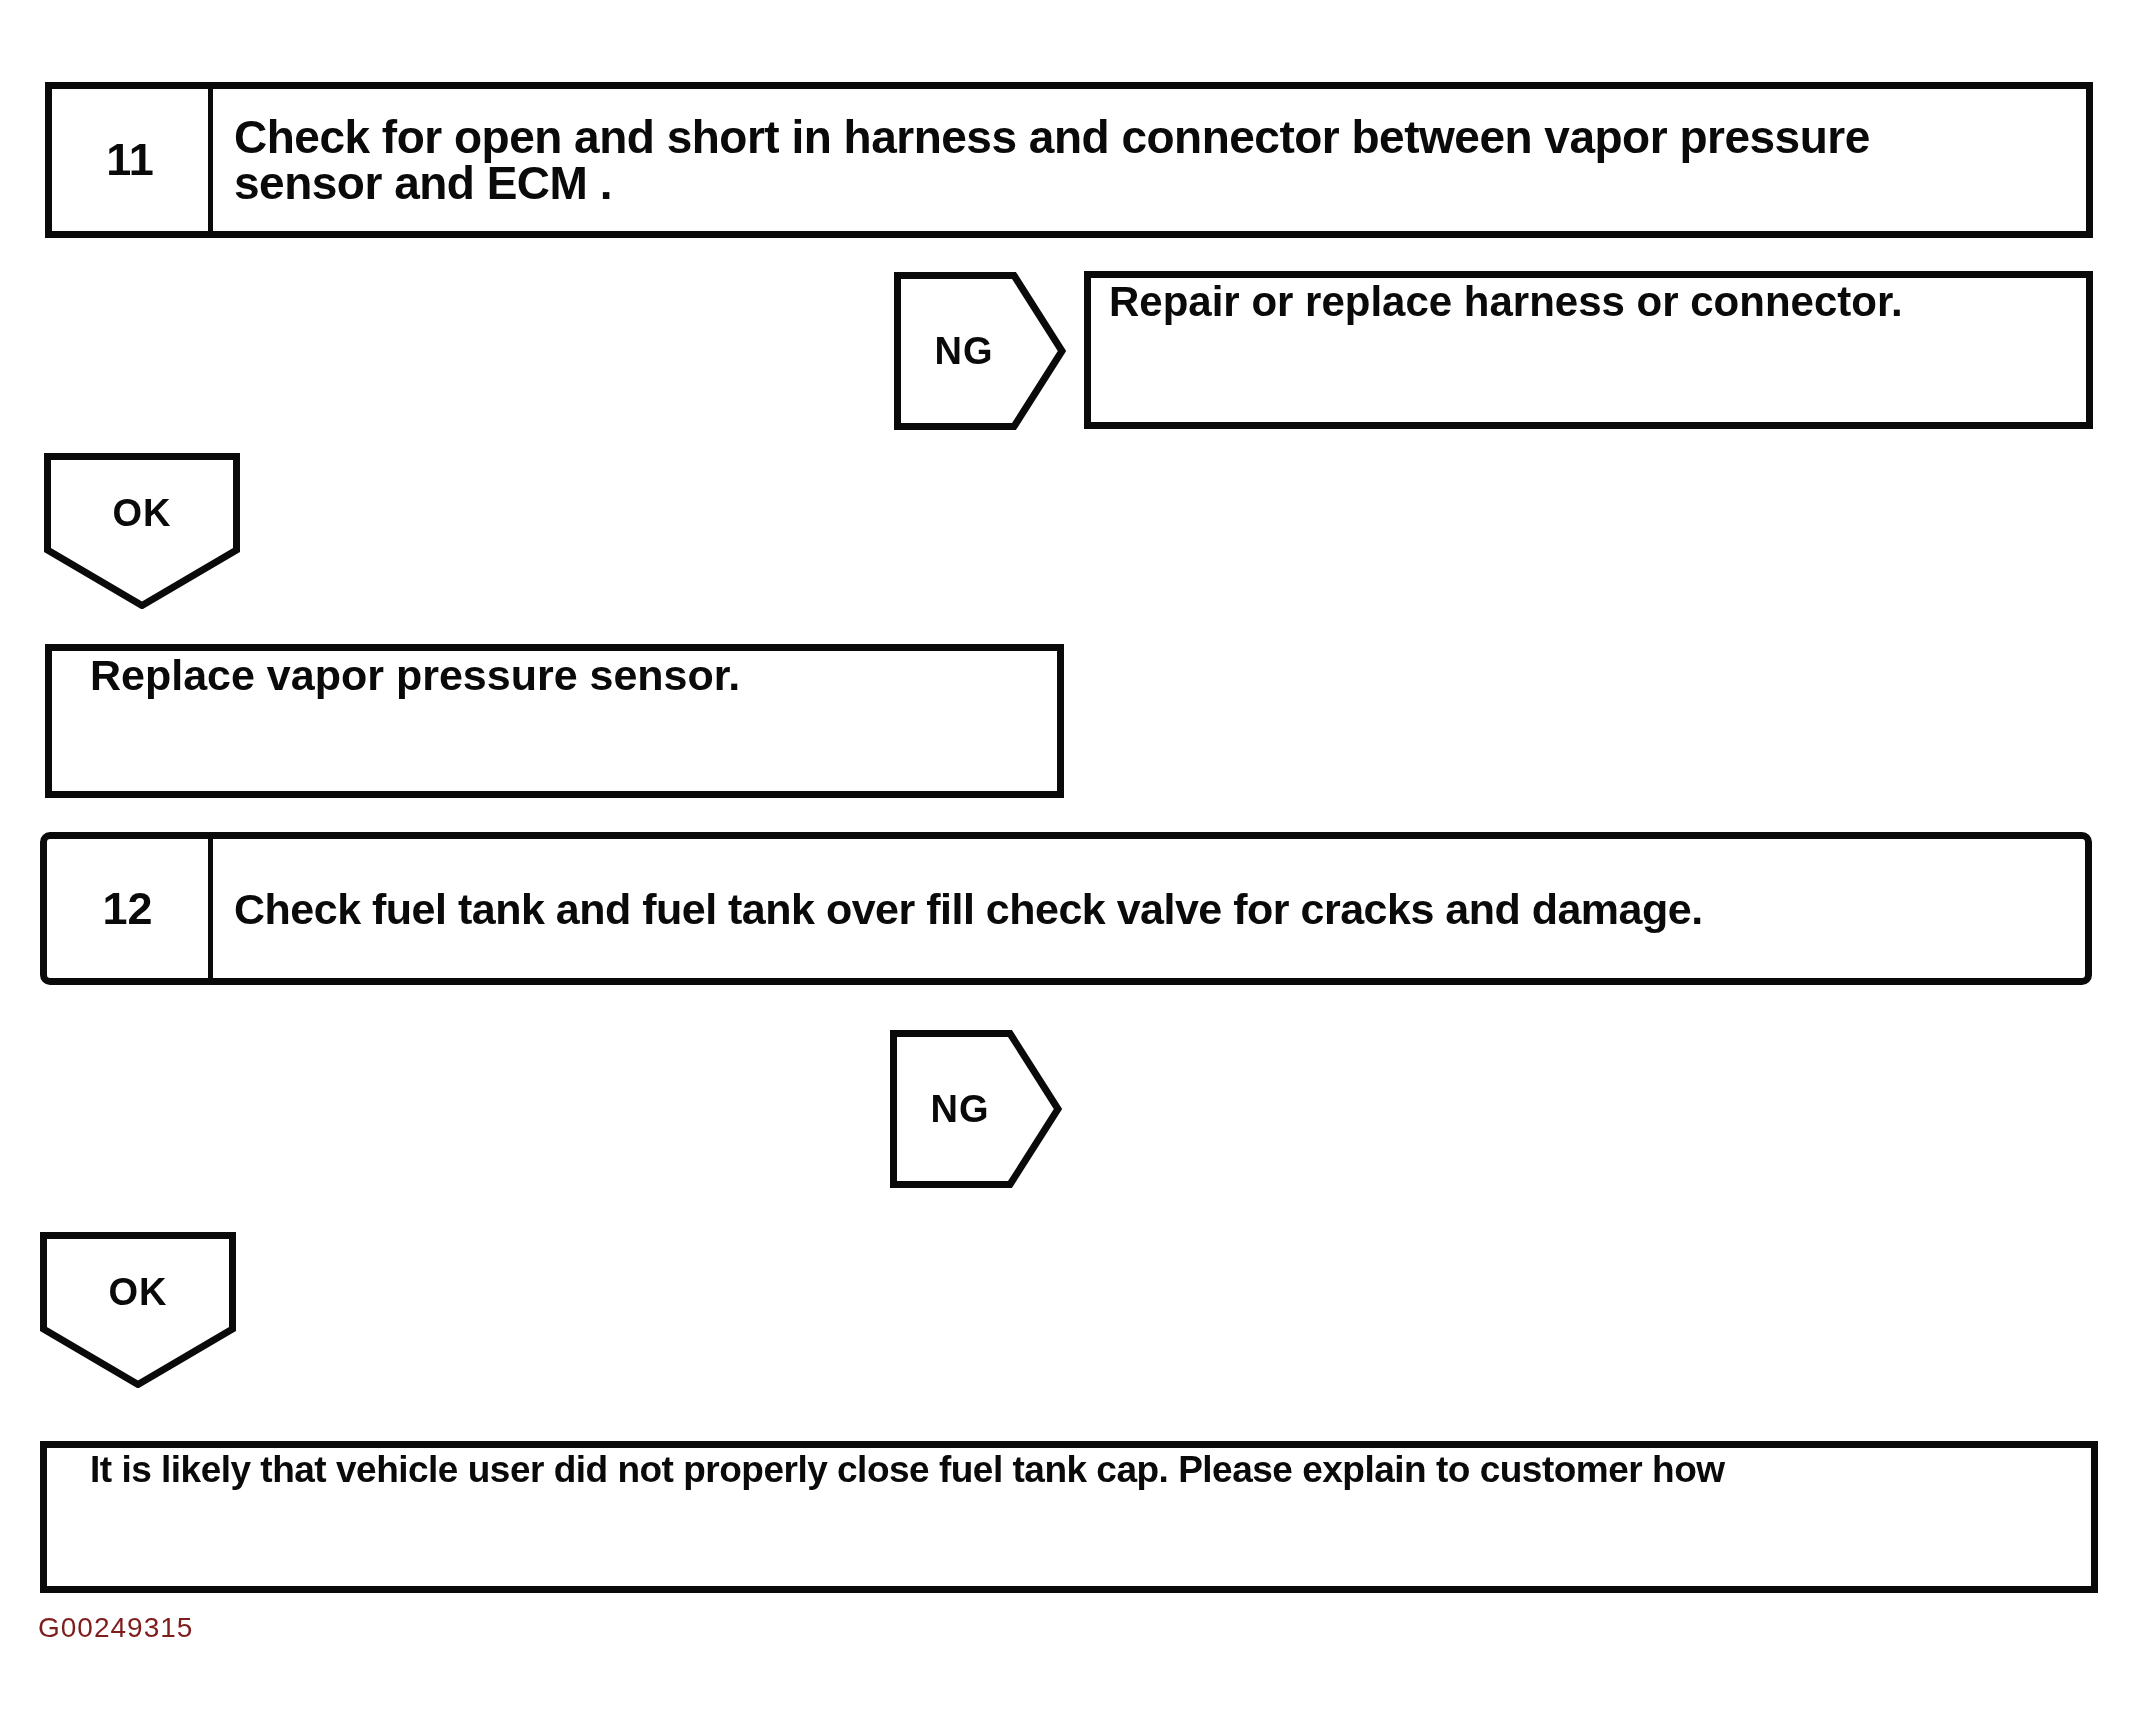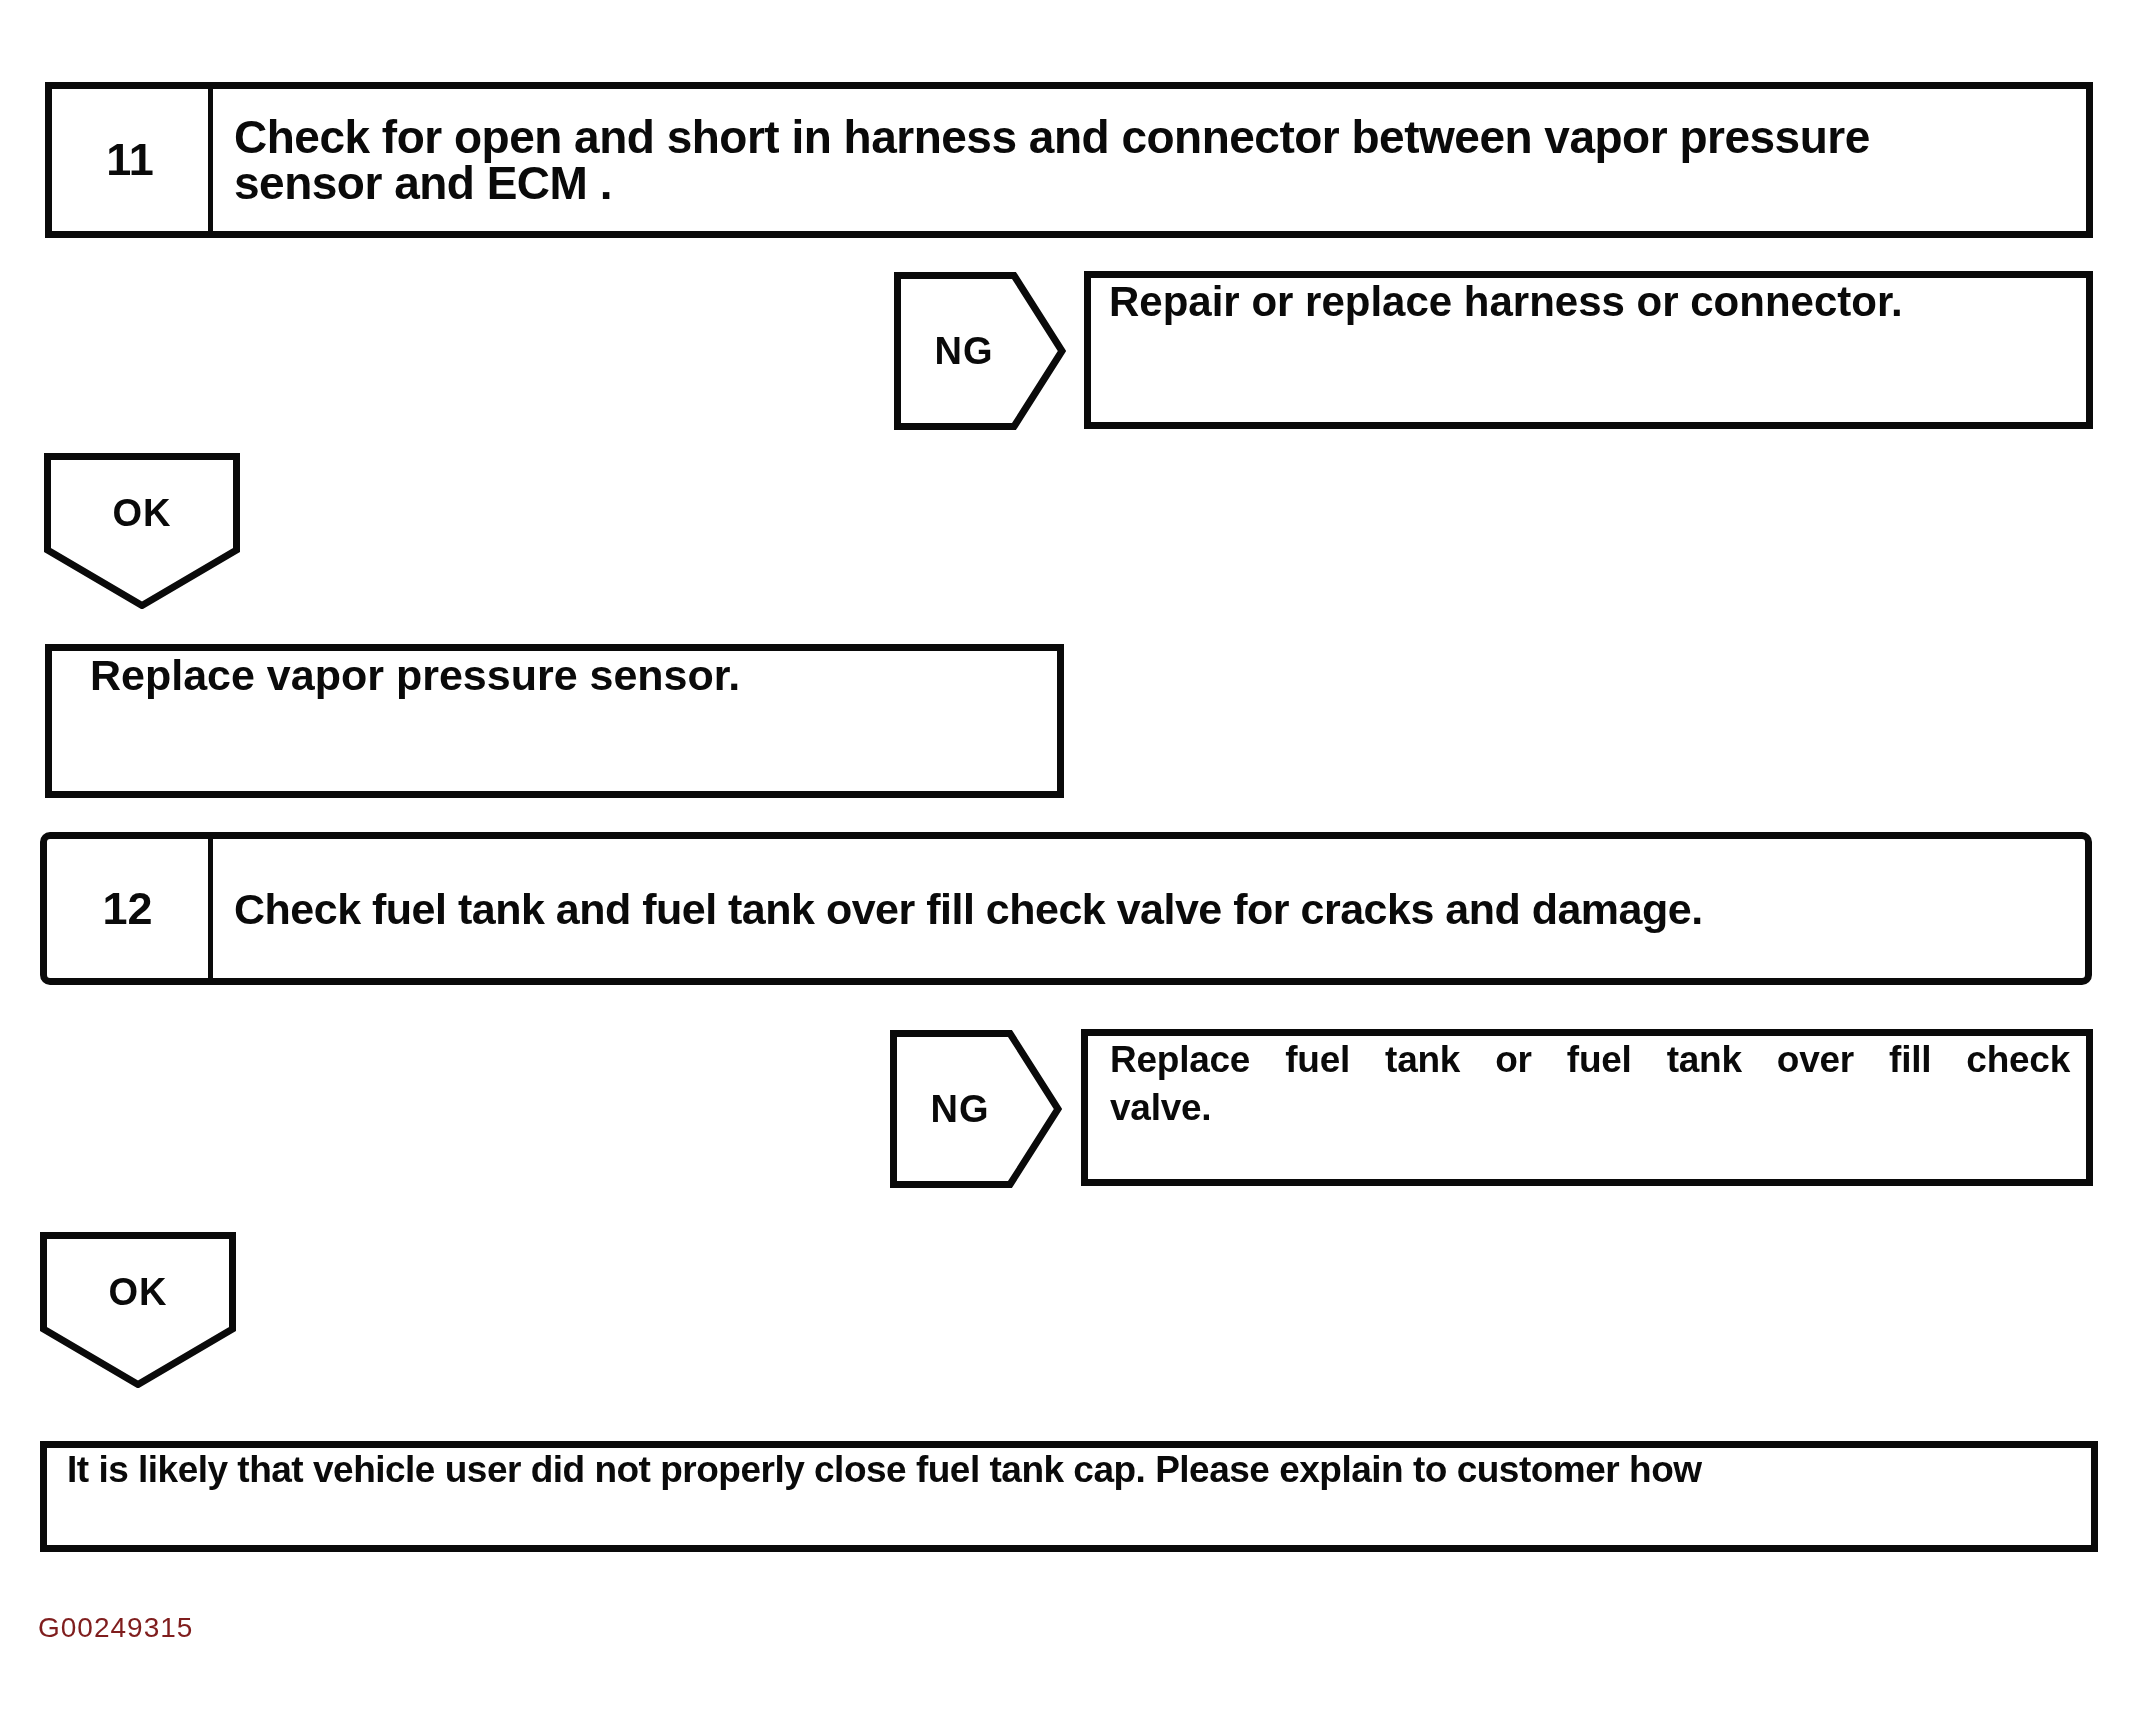--- a/index.html
+++ b/index.html
@@ -72,23 +72,23 @@
     font-size:37px; line-height:48px;
     padding-left:22px; padding-right:16px;
     letter-spacing:-0.25px;
   }
   .justify-line{
     white-space:normal;
     text-align:justify;
     text-align-last:justify;
   }
   .result-12{
-    left:40px; top:1441px; width:2058px; height:111px;
+    left:40px; top:1441px; width:2058px; height:152px;
     font-size:37px; line-height:44px;
-    padding-left:20px; padding-right:18px;
+    padding-left:43px; padding-right:18px;
     letter-spacing:-0.5px;
     gap:32px;
   }
 
   
   .shape{ position:absolute; }
   .shape svg{ display:block; }
   .shape-label{
     position:absolute;
     display:flex;
@@ -152,24 +152,20 @@
     </div>
   </div>
 
   <div class="shape ng-shape" style="left:890px; top:1030px; width:172px; height:158px;">
     <svg width="172" height="158" viewBox="0 0 172 158">
       <polygon points="3.5,3.5 120,3.5 168,79 120,154.5 3.5,154.5" fill="#ffffff" stroke="#0a0a0a" stroke-width="7"></polygon>
     </svg>
     <span class="shape-label">NG</span>
   </div>
 
-  <div class="box action ng2-box">
-    <div class="justify-line">Replace fuel tank or fuel tank over fill check</div>
-    <div class="t-line">valve.</div>
-  </div>
 
   <div class="shape ok-shape" style="left:40px; top:1232px; width:196px; height:156px;">
     <svg width="196" height="156" viewBox="0 0 196 156">
       <polygon points="3.5,3.5 192.5,3.5 192.5,97 98,152.5 3.5,97" fill="#ffffff" stroke="#0a0a0a" stroke-width="7"></polygon>
     </svg>
     <span class="shape-label">OK</span>
   </div>
 
   <div class="box action result-12">
     <div class="t-line">It is likely that vehicle user did not properly close fuel tank cap. Please explain to customer how</div>

